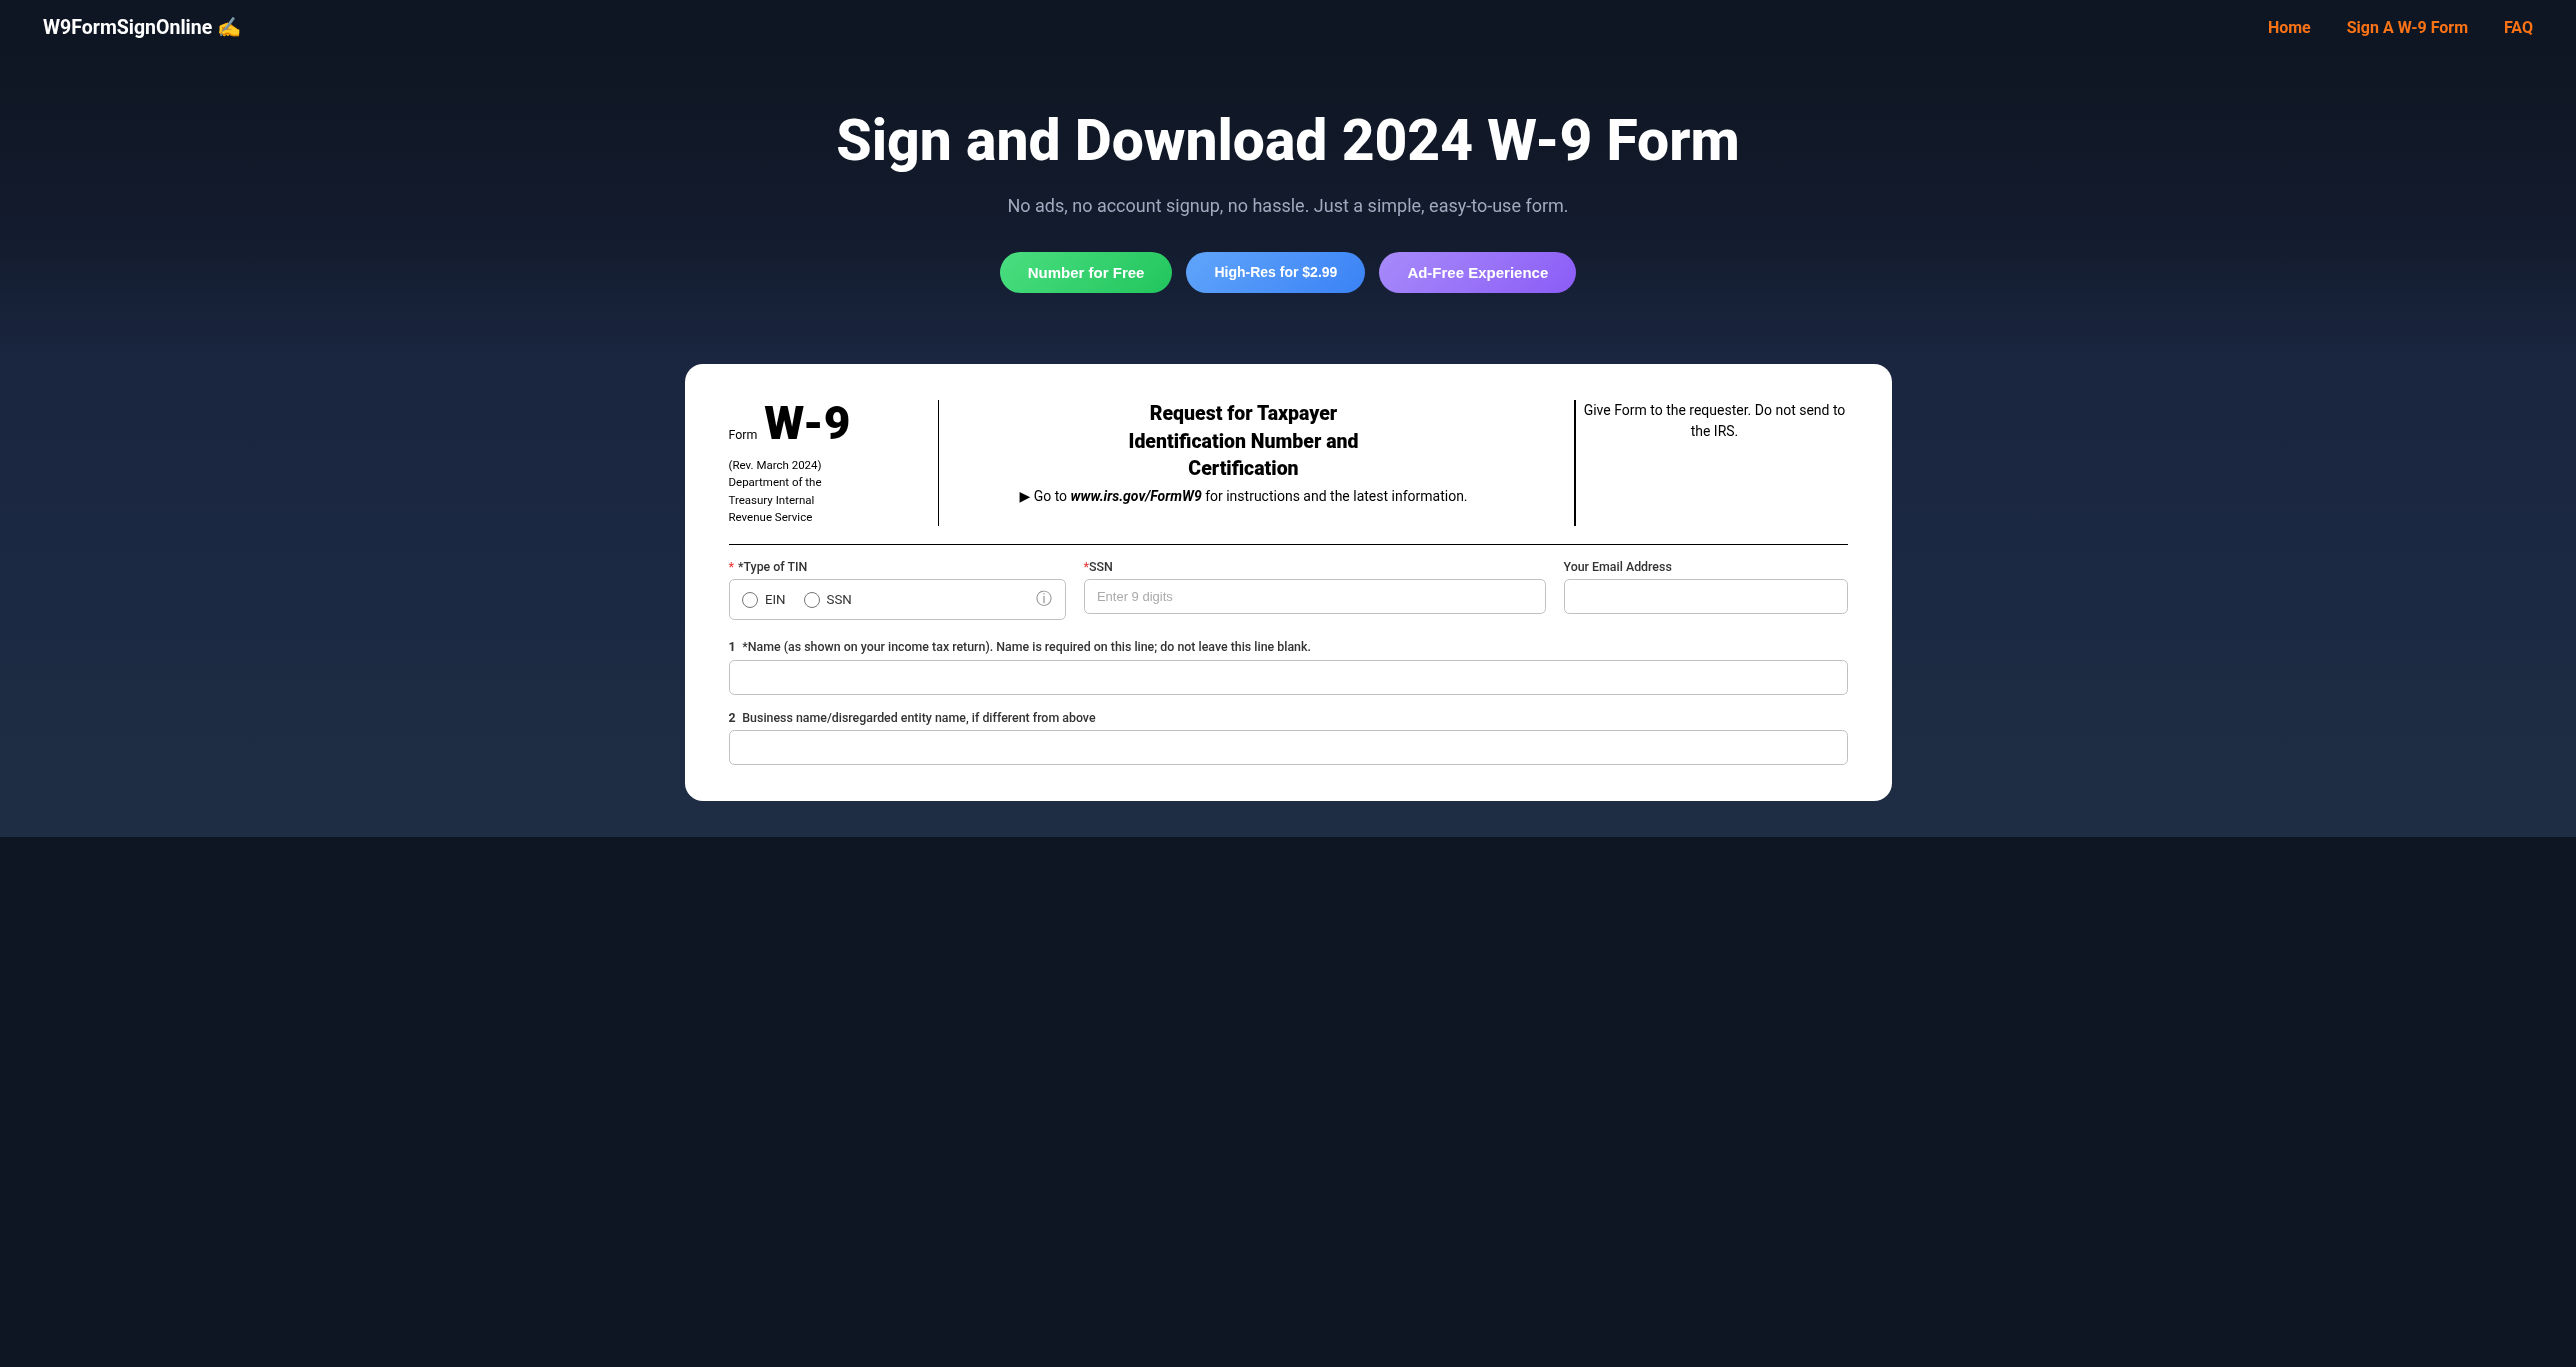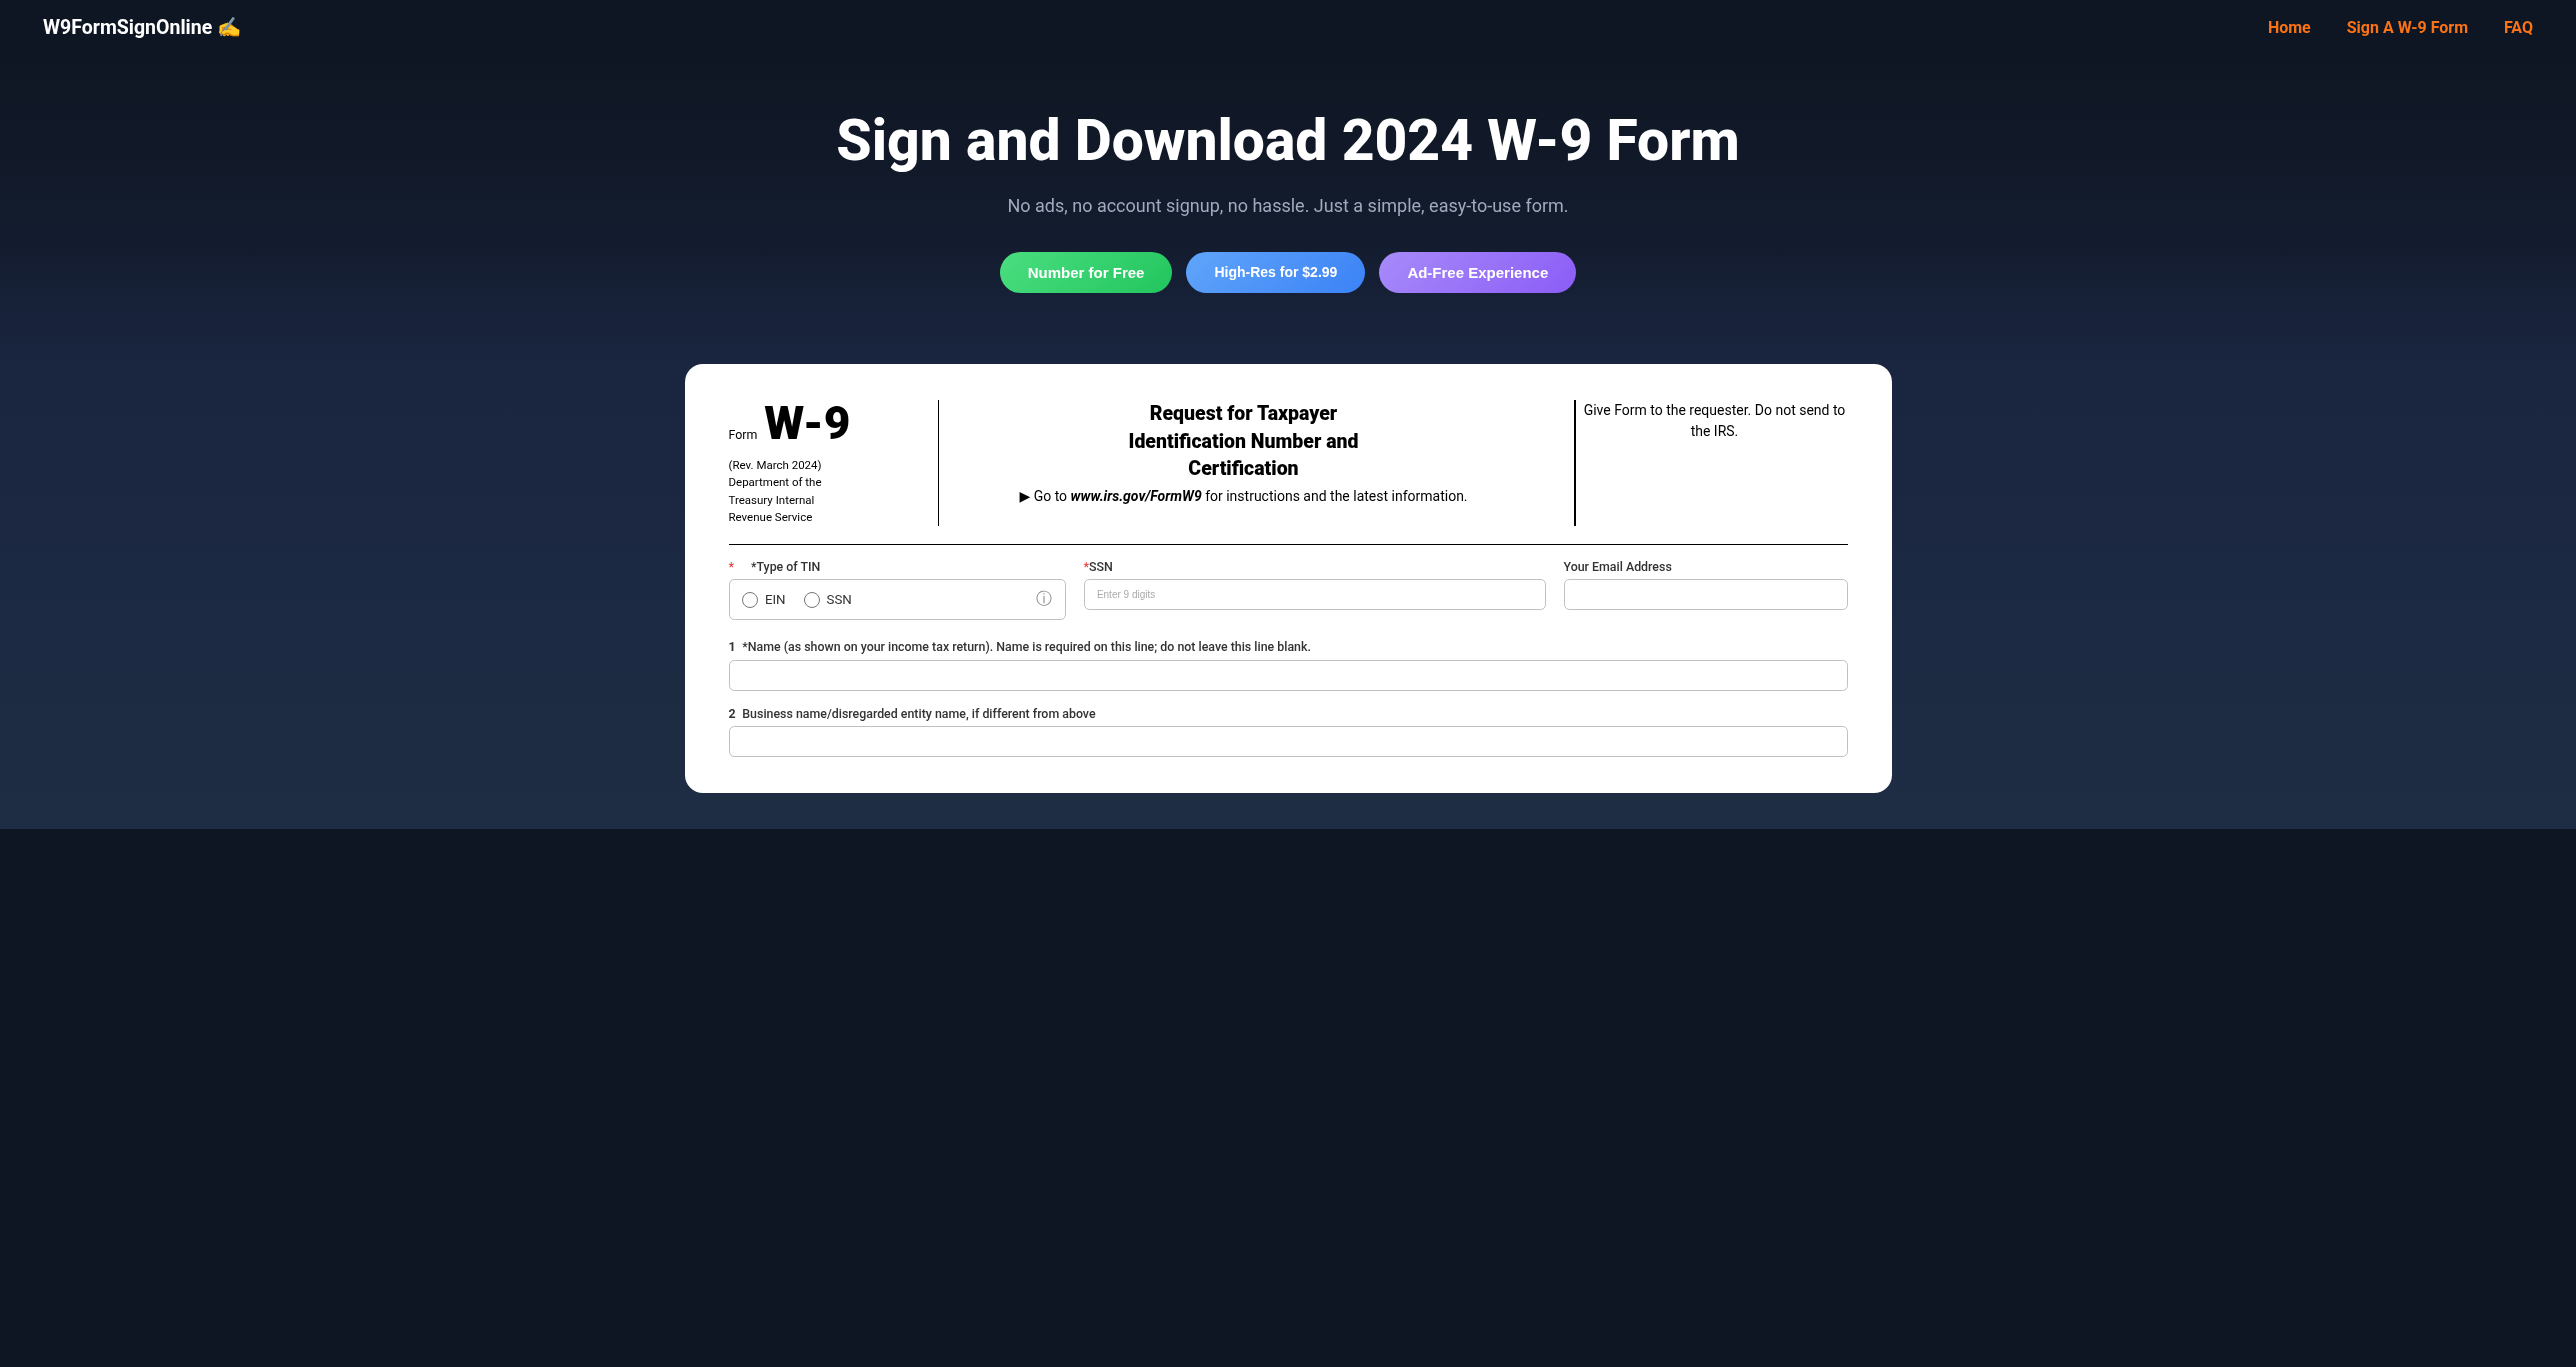--- a/index.html
+++ b/index.html
@@ -218,21 +218,21 @@
     .field-label {
       font-size: 12.4px;
       color: #333;
       font-weight: 500;
     }
 
     .field-input {
       border: 1.3px solid #c0c0c0;
       border-radius: 5.3px;
       padding: 9px 12.4px;
-      font-size: 10px;
+      font-size: 13px;
       color: #333;
       outline: none;
       background: #fff;
     }
 
     .field-input::placeholder {
       color: #aaa;
     }
 
     .tin-type-row {
@@ -353,21 +353,21 @@
         <p class="form-give-text">Give Form to the requester. Do not send to the IRS.</p>
       </div>
     </div>
 
     <div class="form-fields">
 
       <div class="fields-row-top">
 
         <div class="field-group">
           <label class="field-label">
-            <span style="color:#e53e3e;">*</span><span style="margin-left:17px;">*Type of TIN</span>
+            <span style="color:#e53e3e;">*</span><span style="margin-left:4px;">*Type of TIN</span>
           </label>
           <div class="tin-type-row">
             <label class="radio-option">
               <input type="radio" name="tin_type" value="EIN" style="">
               <span>EIN</span>
             </label>
             <label class="radio-option">
               <input type="radio" name="tin_type" value="SSN" style="">
               <span>SSN</span>
             </label>

